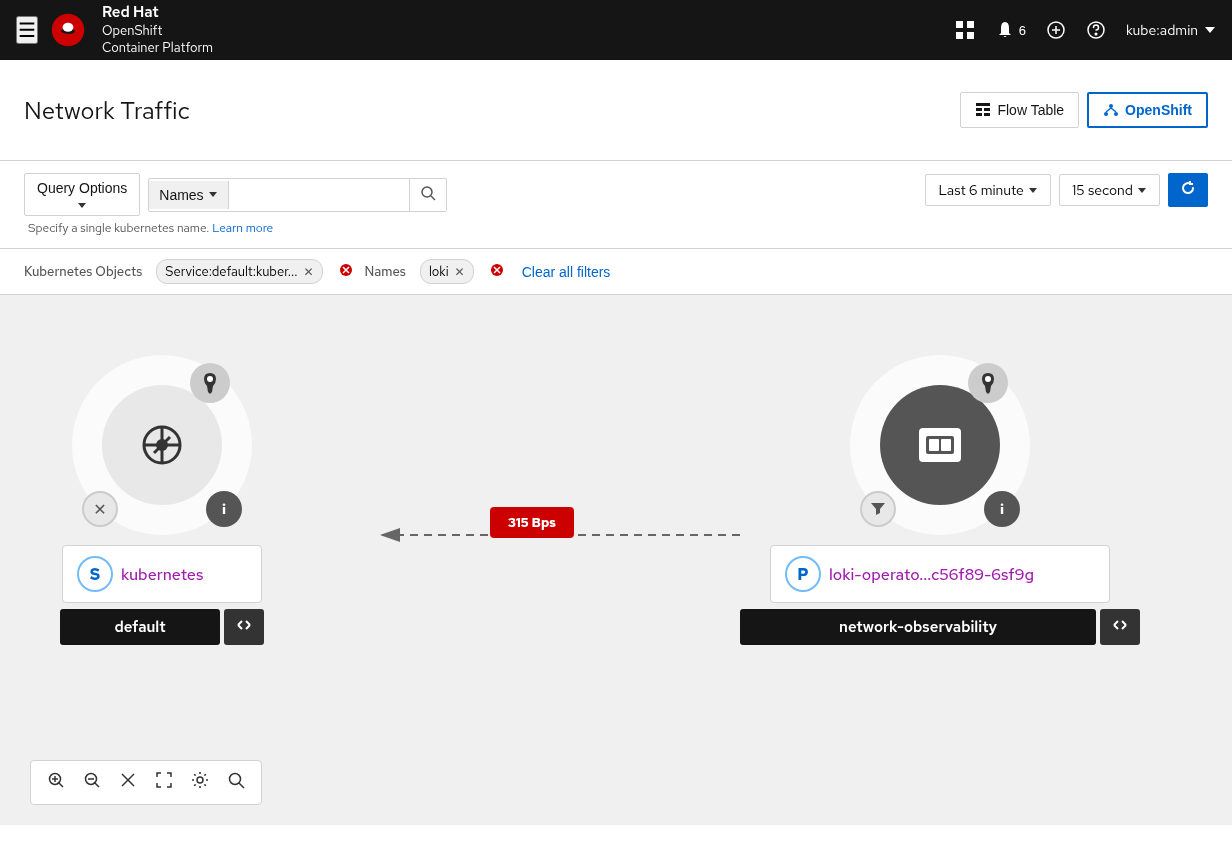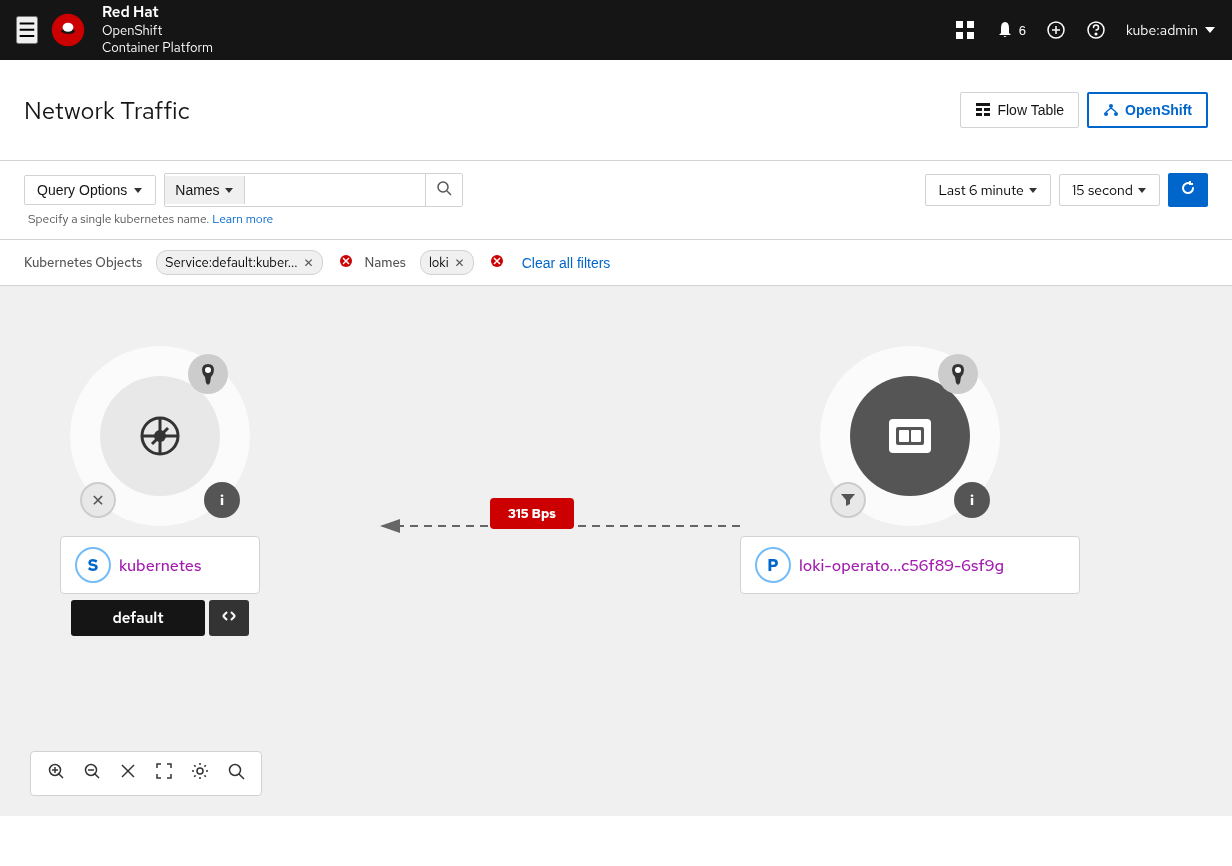--- a/index.html
+++ b/index.html
@@ -131,20 +131,21 @@
       align-items: center;
       gap: 6px;
       padding: 6px 12px;
       border: 1px solid #d2d2d2;
       background: #fff;
       color: #151515;
       cursor: pointer;
       font-size: 14px;
       border-radius: 2px;
       font-weight: 500;
+      flex-direction: column;
     }
     .filter-group {
       display: flex;
       align-items: center;
       border: 1px solid #d2d2d2;
       border-radius: 2px;
       overflow: hidden;
     }
     .filter-type-btn {
       display: flex;
@@ -657,21 +658,21 @@
         <div class="node-close">✕</div>
       </div>
 
       <div class="node-label-card">
         <div class="node-type-badge">
           <span>S</span>
         </div>
         <span class="node-name">kubernetes</span>
       </div>
 
-      <div class="node-namespace-bar" style="width:178px;">
+      <div class="node-namespace-bar" style="width:204px;">
         <div class="namespace-chip">default</div>
         <button class="namespace-collapse-btn">
           <svg width="16" height="16" viewBox="0 0 16 16" fill="none" stroke="#fff" stroke-width="2">
             <line x1="2" y1="8" x2="6" y2="4"></line>
               <line x1="2" y1="8" x2="6" y2="12"></line>
             <line x1="10" y1="4" x2="14" y2="8"></line>
               <line x1="10" y1="12" x2="14" y2="8"></line>
           </svg>
         </button>
       </div>
@@ -705,20 +706,31 @@
         </div>
       </div>
 
       <div class="node-label-card" style="min-width:340px;">
         <div class="node-type-badge">
           <span>P</span>
         </div>
         <span class="node-name">loki-operato...c56f89-6sf9g</span>
       </div>
 
+      <div class="node-namespace-bar" style="width:400px;">
+        <div class="namespace-chip">network-observability</div>
+        <button class="namespace-collapse-btn">
+          <svg width="16" height="16" viewBox="0 0 16 16" fill="none" stroke="#fff" stroke-width="2">
+            <line x1="2" y1="8" x2="6" y2="4"></line>
+              <line x1="2" y1="8" x2="6" y2="12"></line>
+            <line x1="10" y1="4" x2="14" y2="8"></line>
+              <line x1="10" y1="12" x2="14" y2="8"></line>
+          </svg>
+        </button>
+      </div>
     </div>
 
     <div class="bottom-controls">
       <button class="ctrl-btn">
         <svg width="18" height="18" viewBox="0 0 18 18" fill="none" stroke="#333" stroke-width="1.5">
           <circle cx="8" cy="8" r="5.5"></circle>
             <line x1="11" y1="11" x2="16" y2="16"></line>
           <line x1="8" y1="5" x2="8" y2="11"></line>
             <line x1="5" y1="8" x2="11" y2="8"></line>
         </svg>

